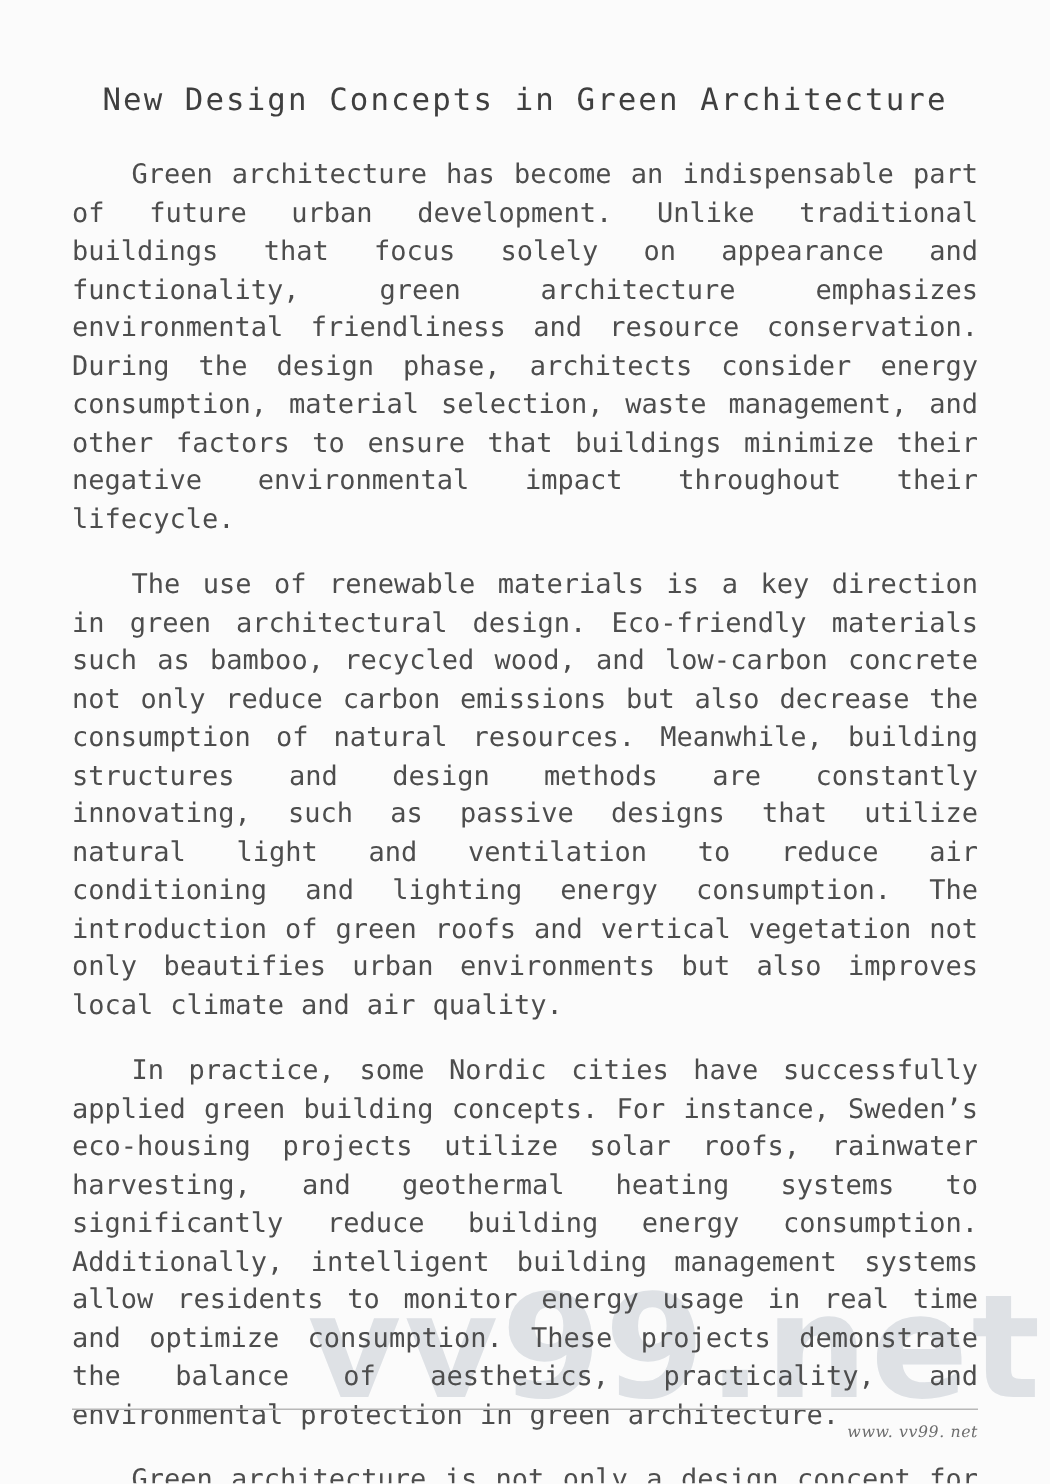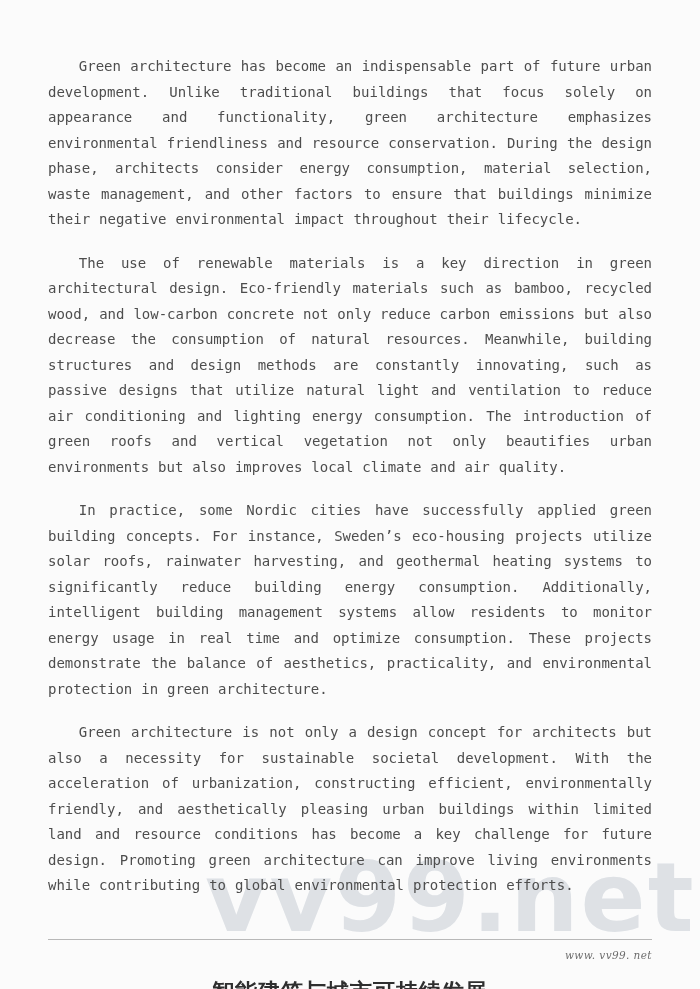--- a/index.html
+++ b/index.html
@@ -56,21 +56,21 @@
     font-weight: 400;
     color: #3f3f3f;
     letter-spacing: 1.4px;
     margin: 0 0 26px 0;
     white-space: nowrap;
   }
 
   
   .en-para {
     font-family: "DejaVu Sans Mono", "Liberation Mono", monospace;
-    font-size: 14px;
+    font-size: 18px;
     line-height: 25.5px;
     color: #4d4d4d;
     text-align: justify;
     text-align-last: left;
     text-indent: 2.2em;
     margin: 0 0 18px 0;
     letter-spacing: 0px;
     word-spacing: 0.5px;
   }
   .en-para:last-of-type { margin-bottom: 0; }
@@ -114,20 +114,21 @@
 </style>
 </head>
 <body>
 
 <div class="page">
 
   <div class="watermark">vv99.net</div>
 
   <div class="content">
 
+    <h1 class="doc-title">New Design Concepts in Green Architecture</h1>
 
     <p class="en-para">Green architecture has become an indispensable part of future urban development. Unlike traditional buildings that focus solely on appearance and functionality, green architecture emphasizes environmental friendliness and resource conservation. During the design phase, architects consider energy consumption, material selection, waste management, and other factors to ensure that buildings minimize their negative environmental impact throughout their lifecycle.</p>
 
     <p class="en-para">The use of renewable materials is a key direction in green architectural design. Eco-friendly materials such as bamboo, recycled wood, and low-carbon concrete not only reduce carbon emissions but also decrease the consumption of natural resources. Meanwhile, building structures and design methods are constantly innovating, such as passive designs that utilize natural light and ventilation to reduce air conditioning and lighting energy consumption. The introduction of green roofs and vertical vegetation not only beautifies urban environments but also improves local climate and air quality.</p>
 
     <p class="en-para">In practice, some Nordic cities have successfully applied green building concepts. For instance, Sweden’s eco-housing projects utilize solar roofs, rainwater harvesting, and geothermal heating systems to significantly reduce building energy consumption. Additionally, intelligent building management systems allow residents to monitor energy usage in real time and optimize consumption. These projects demonstrate the balance of aesthetics, practicality, and environmental protection in green architecture.</p>
 
     <p class="en-para">Green architecture is not only a design concept for architects but also a necessity for sustainable societal development. With the acceleration of urbanization, constructing efficient, environmentally friendly, and aesthetically pleasing urban buildings within limited land and resource conditions has become a key challenge for future design. Promoting green architecture can improve living environments while contributing to global environmental protection efforts.</p>
 
     <div class="cn-block">

